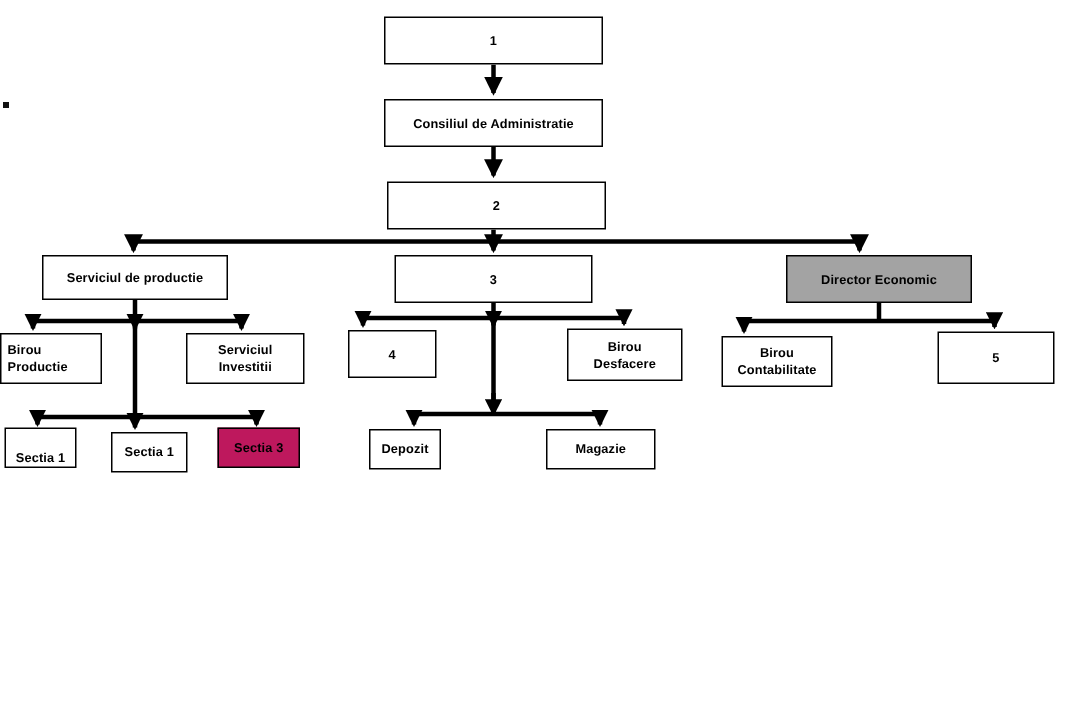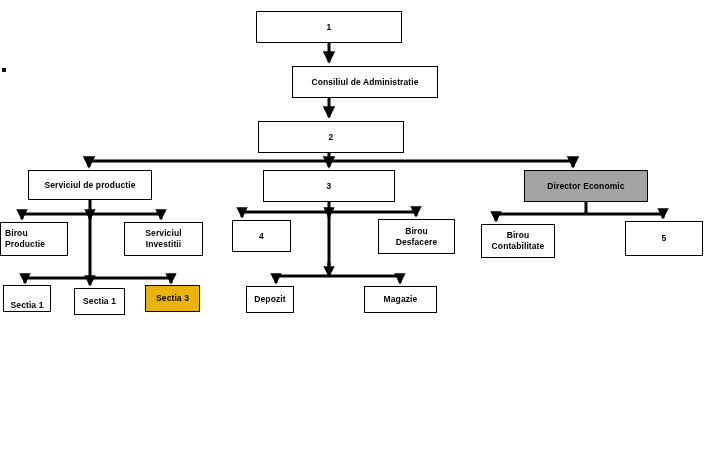--- a/index.html
+++ b/index.html
@@ -117,21 +117,21 @@
       <path d="M 663 214 L 663 218" stroke-width="3" marker-end="url(#arrowheadSm)"></path>
 
     </g>
   </svg>
 
   <div class="speck" style="left:2px; top:68px; width:4px; height:4px;"></div>
 
   <div class="node numeric" style="left: 256px; top: 11px; width: 146px; height: 32px; border-color: rgb(0, 0, 0); background: rgb(255, 255, 255); color: rgb(0, 0, 0);">
       <span class="label">1</span>
     </div>
-  <div class="node" style="left: 256px; top: 66px; width: 146px; height: 32px; border-color: rgb(0, 0, 0); background: rgb(255, 255, 255); color: rgb(0, 0, 0); margin-left: 36px;">
+  <div class="node" style="left: 256px; top: 66px; width: 146px; height: 32px; border-color: rgb(0, 0, 0); background: rgb(255, 255, 255); color: rgb(0, 0, 0);">
       <span class="label">Consiliul de Administratie</span>
     </div>
   <div class="node numeric" style="left: 258px; top: 121px; width: 146px; height: 32px; border-color: rgb(0, 0, 0); background: rgb(255, 255, 255); color: rgb(0, 0, 0);">
       <span class="label">2</span>
     </div>
   <div class="node" style="left: 28px; top: 170px; width: 124px; height: 30px; border-color: rgb(0, 0, 0); background: rgb(255, 255, 255); color: rgb(0, 0, 0);">
       <span class="label">Serviciul de productie</span>
     </div>
   <div class="node numeric" style="left: 263px; top: 170px; width: 132px; height: 32px; border-color: rgb(0, 0, 0); background: rgb(255, 255, 255); color: rgb(0, 0, 0);">
       <span class="label">3</span>
@@ -160,21 +160,21 @@
     </div>
   <div class="node numeric" style="left: 625px; top: 221px; width: 78px; height: 35px; border-color: rgb(0, 0, 0); background: rgb(255, 255, 255); color: rgb(0, 0, 0);">
       <span class="label">5</span>
     </div>
   <div class="node" style="left: 3px; top: 285px; width: 48px; height: 27px; border-color: rgb(0, 0, 0); background: rgb(255, 255, 255); color: rgb(0, 0, 0); align-items: flex-end;">
       <span class="label">Sectia 1</span>
     </div>
   <div class="node" style="left: 74px; top: 288px; width: 51px; height: 27px; border-color: rgb(0, 0, 0); background: rgb(255, 255, 255); color: rgb(0, 0, 0);">
       <span class="label">Sectia 1</span>
     </div>
-  <div class="node" style="left: 145px; top: 285px; width: 55px; height: 27px; border-color: rgb(0, 0, 0); background: #eab308; color: rgb(0, 0, 0);">
+  <div class="node" style="left: 145px; top: 285px; width: 55px; height: 27px; border-color: rgb(0, 0, 0); background: #be185d; color: rgb(0, 0, 0);">
       <span class="label">Sectia 3</span>
     </div>
   <div class="node" style="left: 246px; top: 286px; width: 48px; height: 27px; border-color: rgb(0, 0, 0); background: rgb(255, 255, 255); color: rgb(0, 0, 0);">
       <span class="label">Depozit</span>
     </div>
   <div class="node" style="left: 364px; top: 286px; width: 73px; height: 27px; border-color: rgb(0, 0, 0); background: rgb(255, 255, 255); color: rgb(0, 0, 0);">
       <span class="label">Magazie</span>
     </div>
 
 </div>

